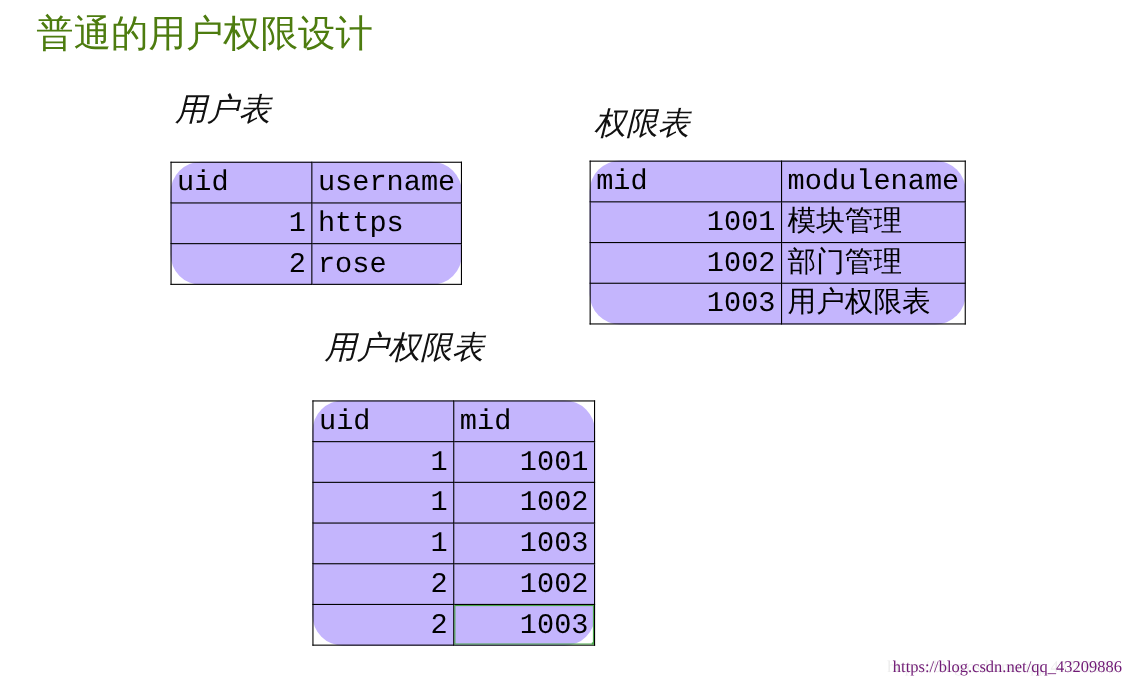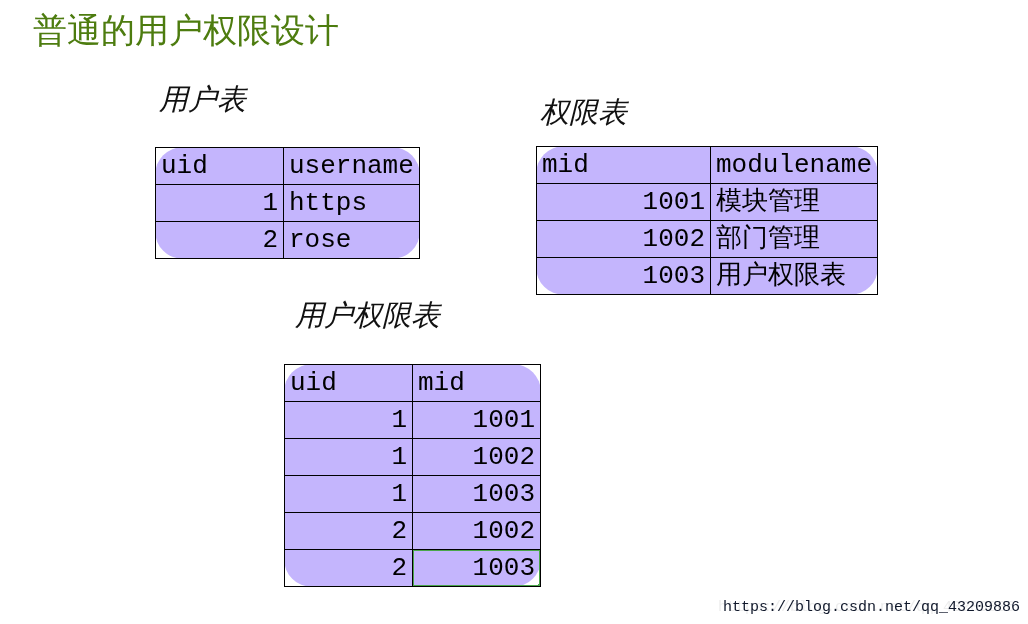--- a/index.html
+++ b/index.html
@@ -79,23 +79,23 @@
     bottom: -5px;
     width: 7px;
     height: 7px;
     background: #4ba64b;
     z-index: 6;
   }
   .watermark {
     position: absolute;
     right: 8px;
     bottom: 8px;
-    font-family: Liberation Mono, monospace;
+    font-family: Liberation Serif, serif;
     font-size: 15px;
-    color: #0f172a;
+    color: #701a75;
     text-shadow: -5px 0 0 #ededed;
     white-space: nowrap;
     user-select: none;
   }
 </style>
 </head>
 <body>
 
 <div class="page-title">普通的用户权限设计</div>
 

